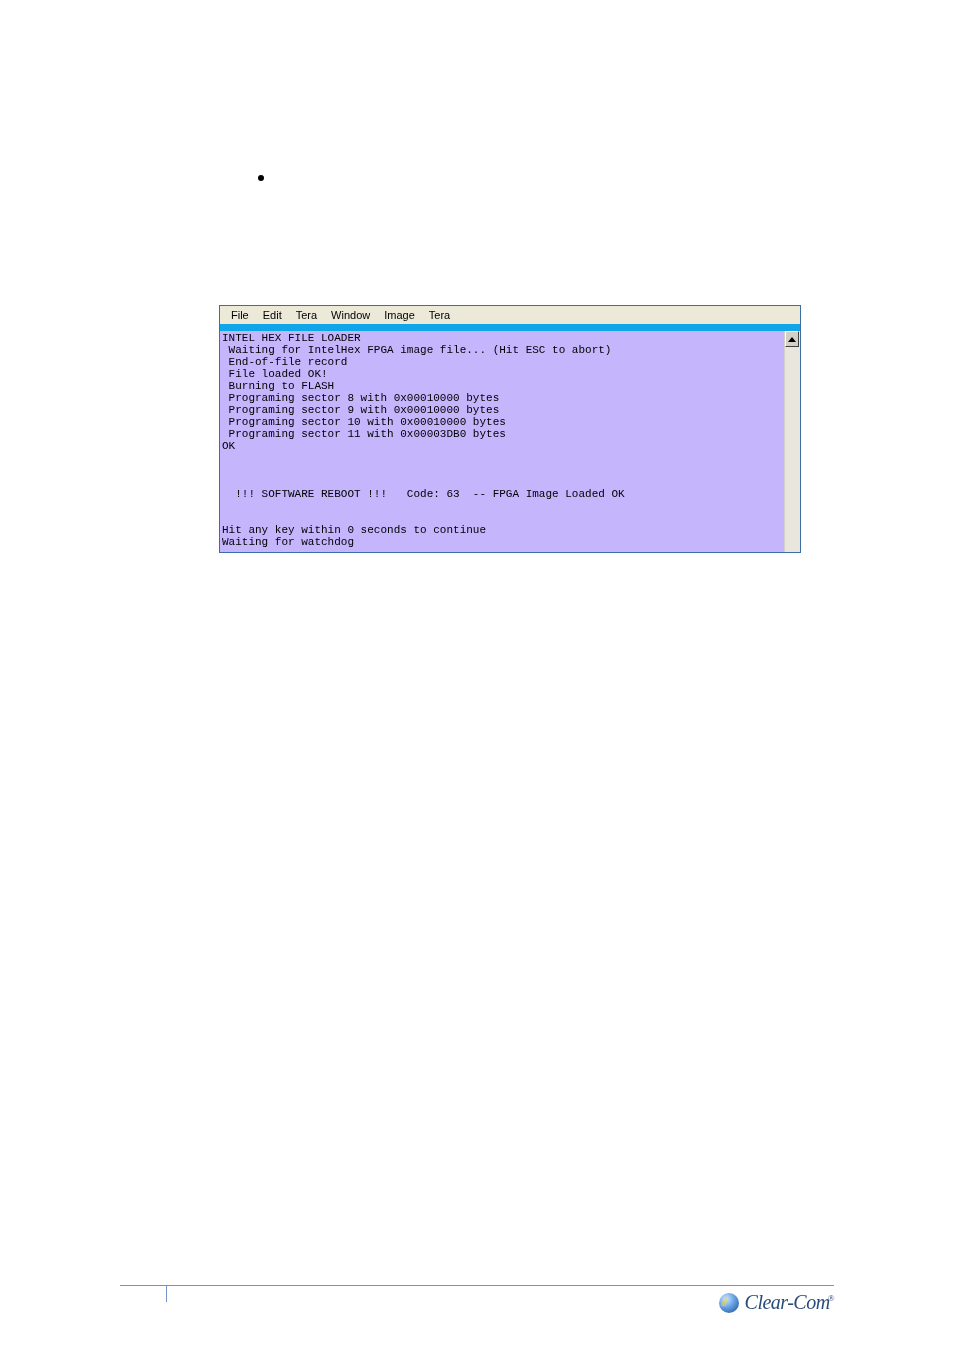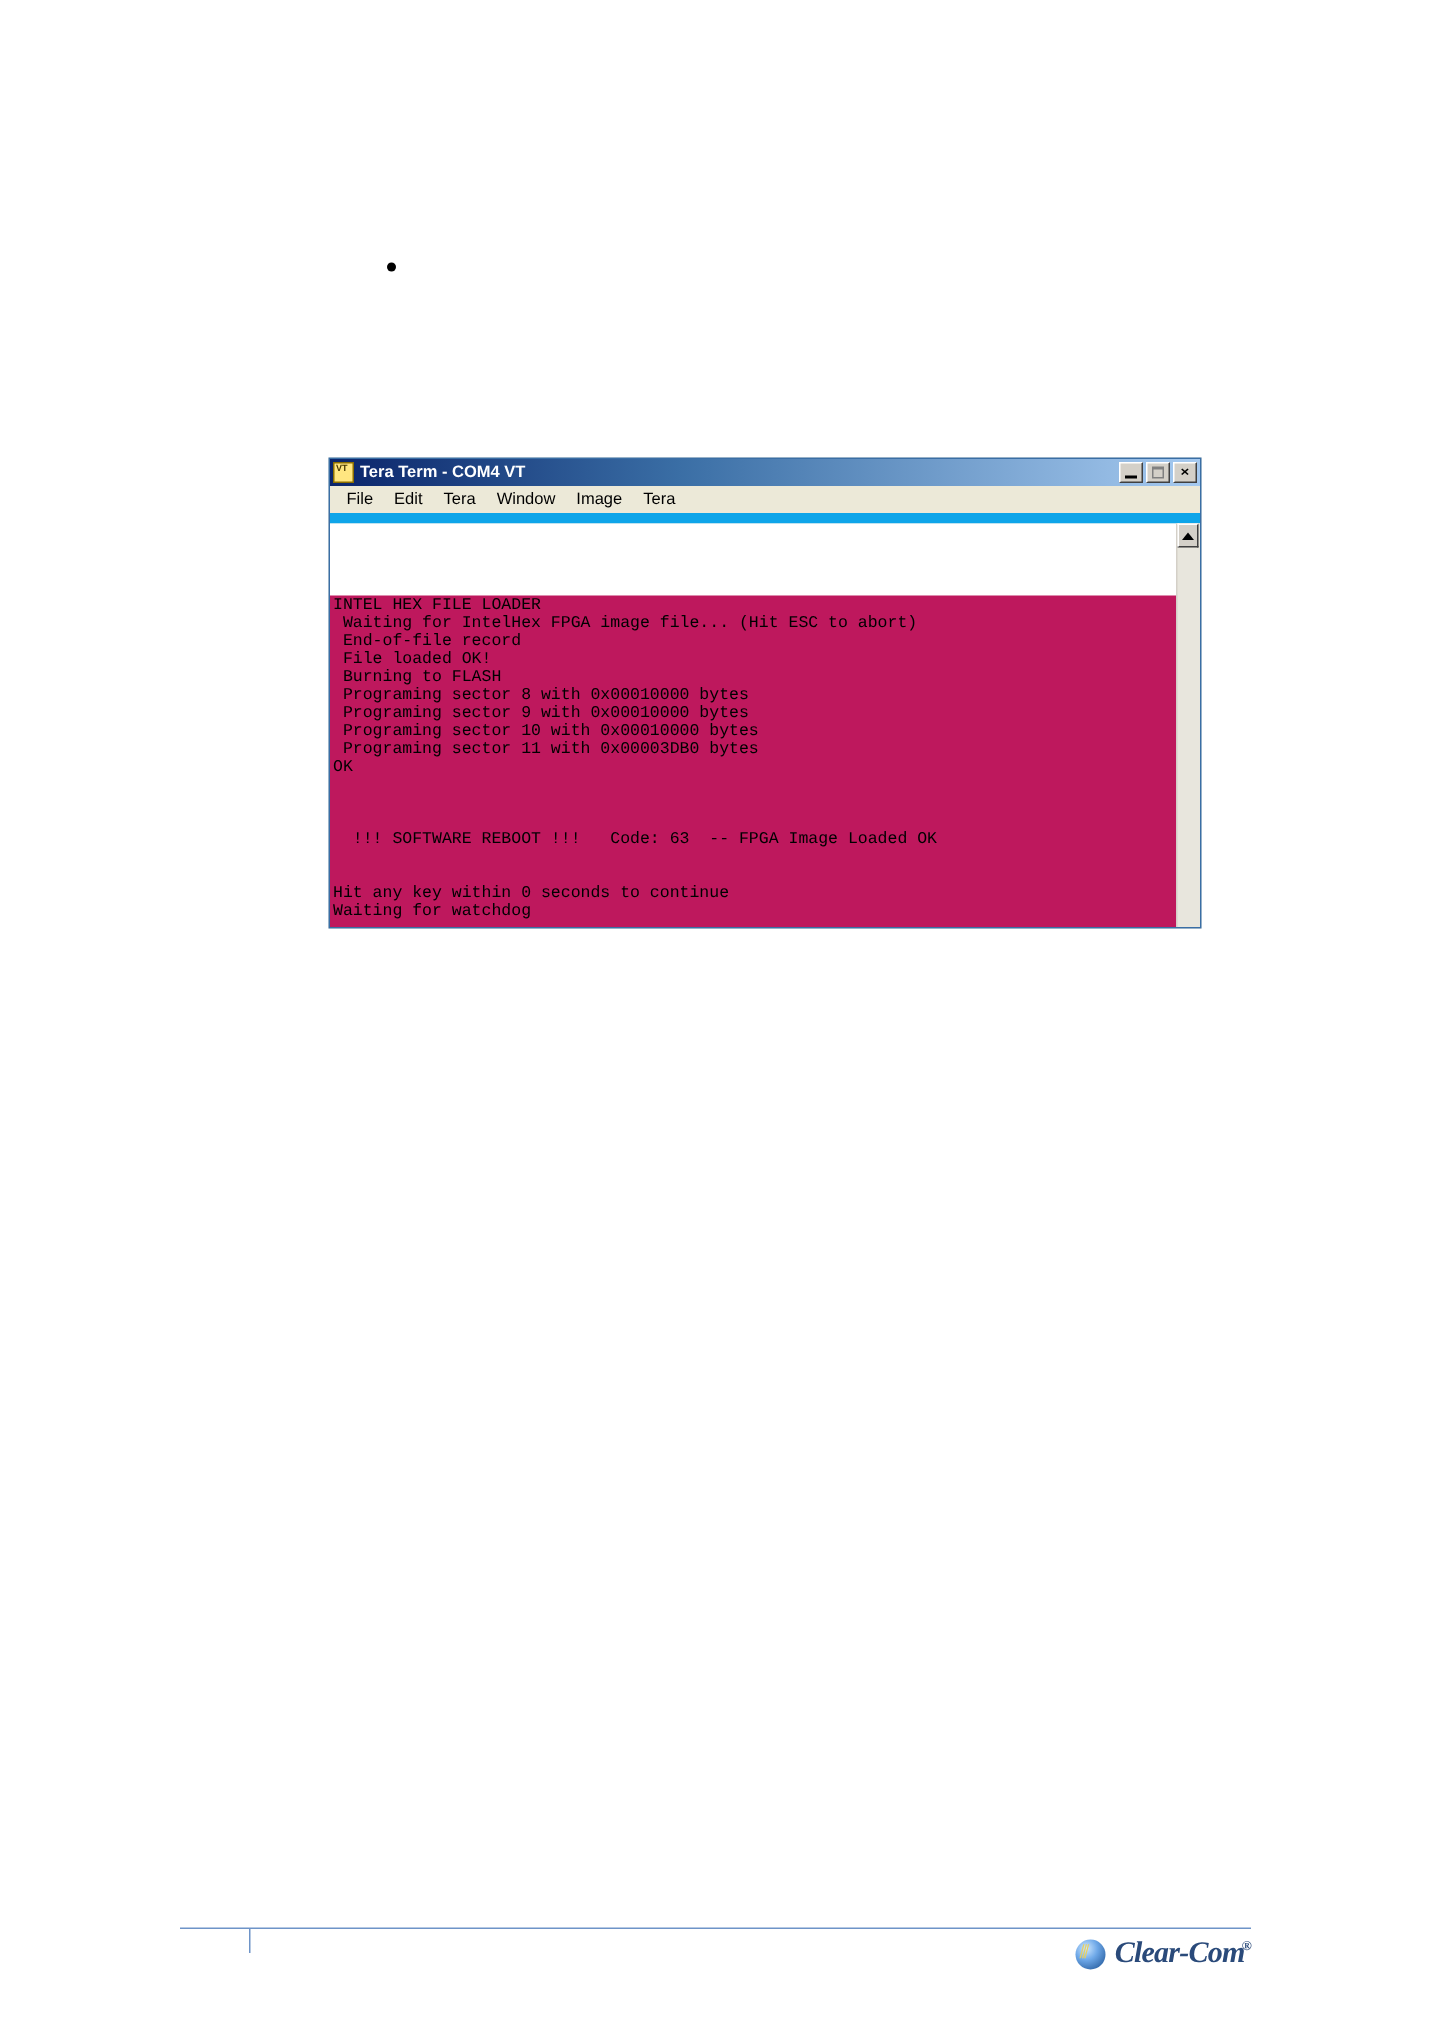--- a/index.html
+++ b/index.html
@@ -111,29 +111,28 @@
     color: #000;
     cursor: default;
   }
   .term-area {
     position: relative;
     display: flex;
     background: #fff;
   }
   .terminal {
     flex: 1;
-    background: #be185d;
+    background: #c4b5fd;
     color: #000;
     font-family: "Courier New", Courier, monospace;
     font-size: 11px;
     line-height: 12px;
     padding: 1px 2px 4px 2px;
     white-space: pre;
     letter-spacing: 0;
-    margin-top: 48px;
   }
   .scrollbar {
     width: 16px;
     background: #e8e6dd;
     border-left: 1px solid #d4d0c8;
     position: relative;
     box-sizing: border-box;
   }
   .scroll-btn {
     width: 14px;
@@ -190,53 +189,40 @@
     left: 3px;
     top: 2px;
     font-size: 10px;
     color: #e8d060;
     letter-spacing: -1px;
     transform: skewX(-15deg);
   }
   .brand-text {
     font-family: Georgia, "Times New Roman", serif;
     font-style: italic;
-    font-weight: bold;
+    font-weight: normal;
     font-size: 20px;
     color: #2a4a7a;
     letter-spacing: -0.5px;
   }
   .brand-reg {
     font-size: 9px;
     color: #2a4a7a;
     vertical-align: super;
     font-style: normal;
     margin-left: -2px;
   }
 </style>
 </head>
 <body>
 
 <div class="page">
   <div class="dot"></div>
 
   <div class="window">
-    <div class="titlebar">
-      <span class="icon"></span>
-      <span class="title-text">Tera Term - COM4 VT</span>
-      <span class="ctrl min">
-          <span></span>
-        </span>
-      <span class="ctrl max disabled">
-          <span></span>
-        </span>
-      <span class="ctrl close">
-          <span>×</span>
-        </span>
-    </div>
 
     <div class="menubar">
       <span class="menu-item">File</span>
       <span class="menu-item">Edit</span>
       <span class="menu-item">Tera</span>
       <span class="menu-item">Window</span>
       <span class="menu-item">Image</span>
       <span class="menu-item">Tera</span>
     </div>
 

